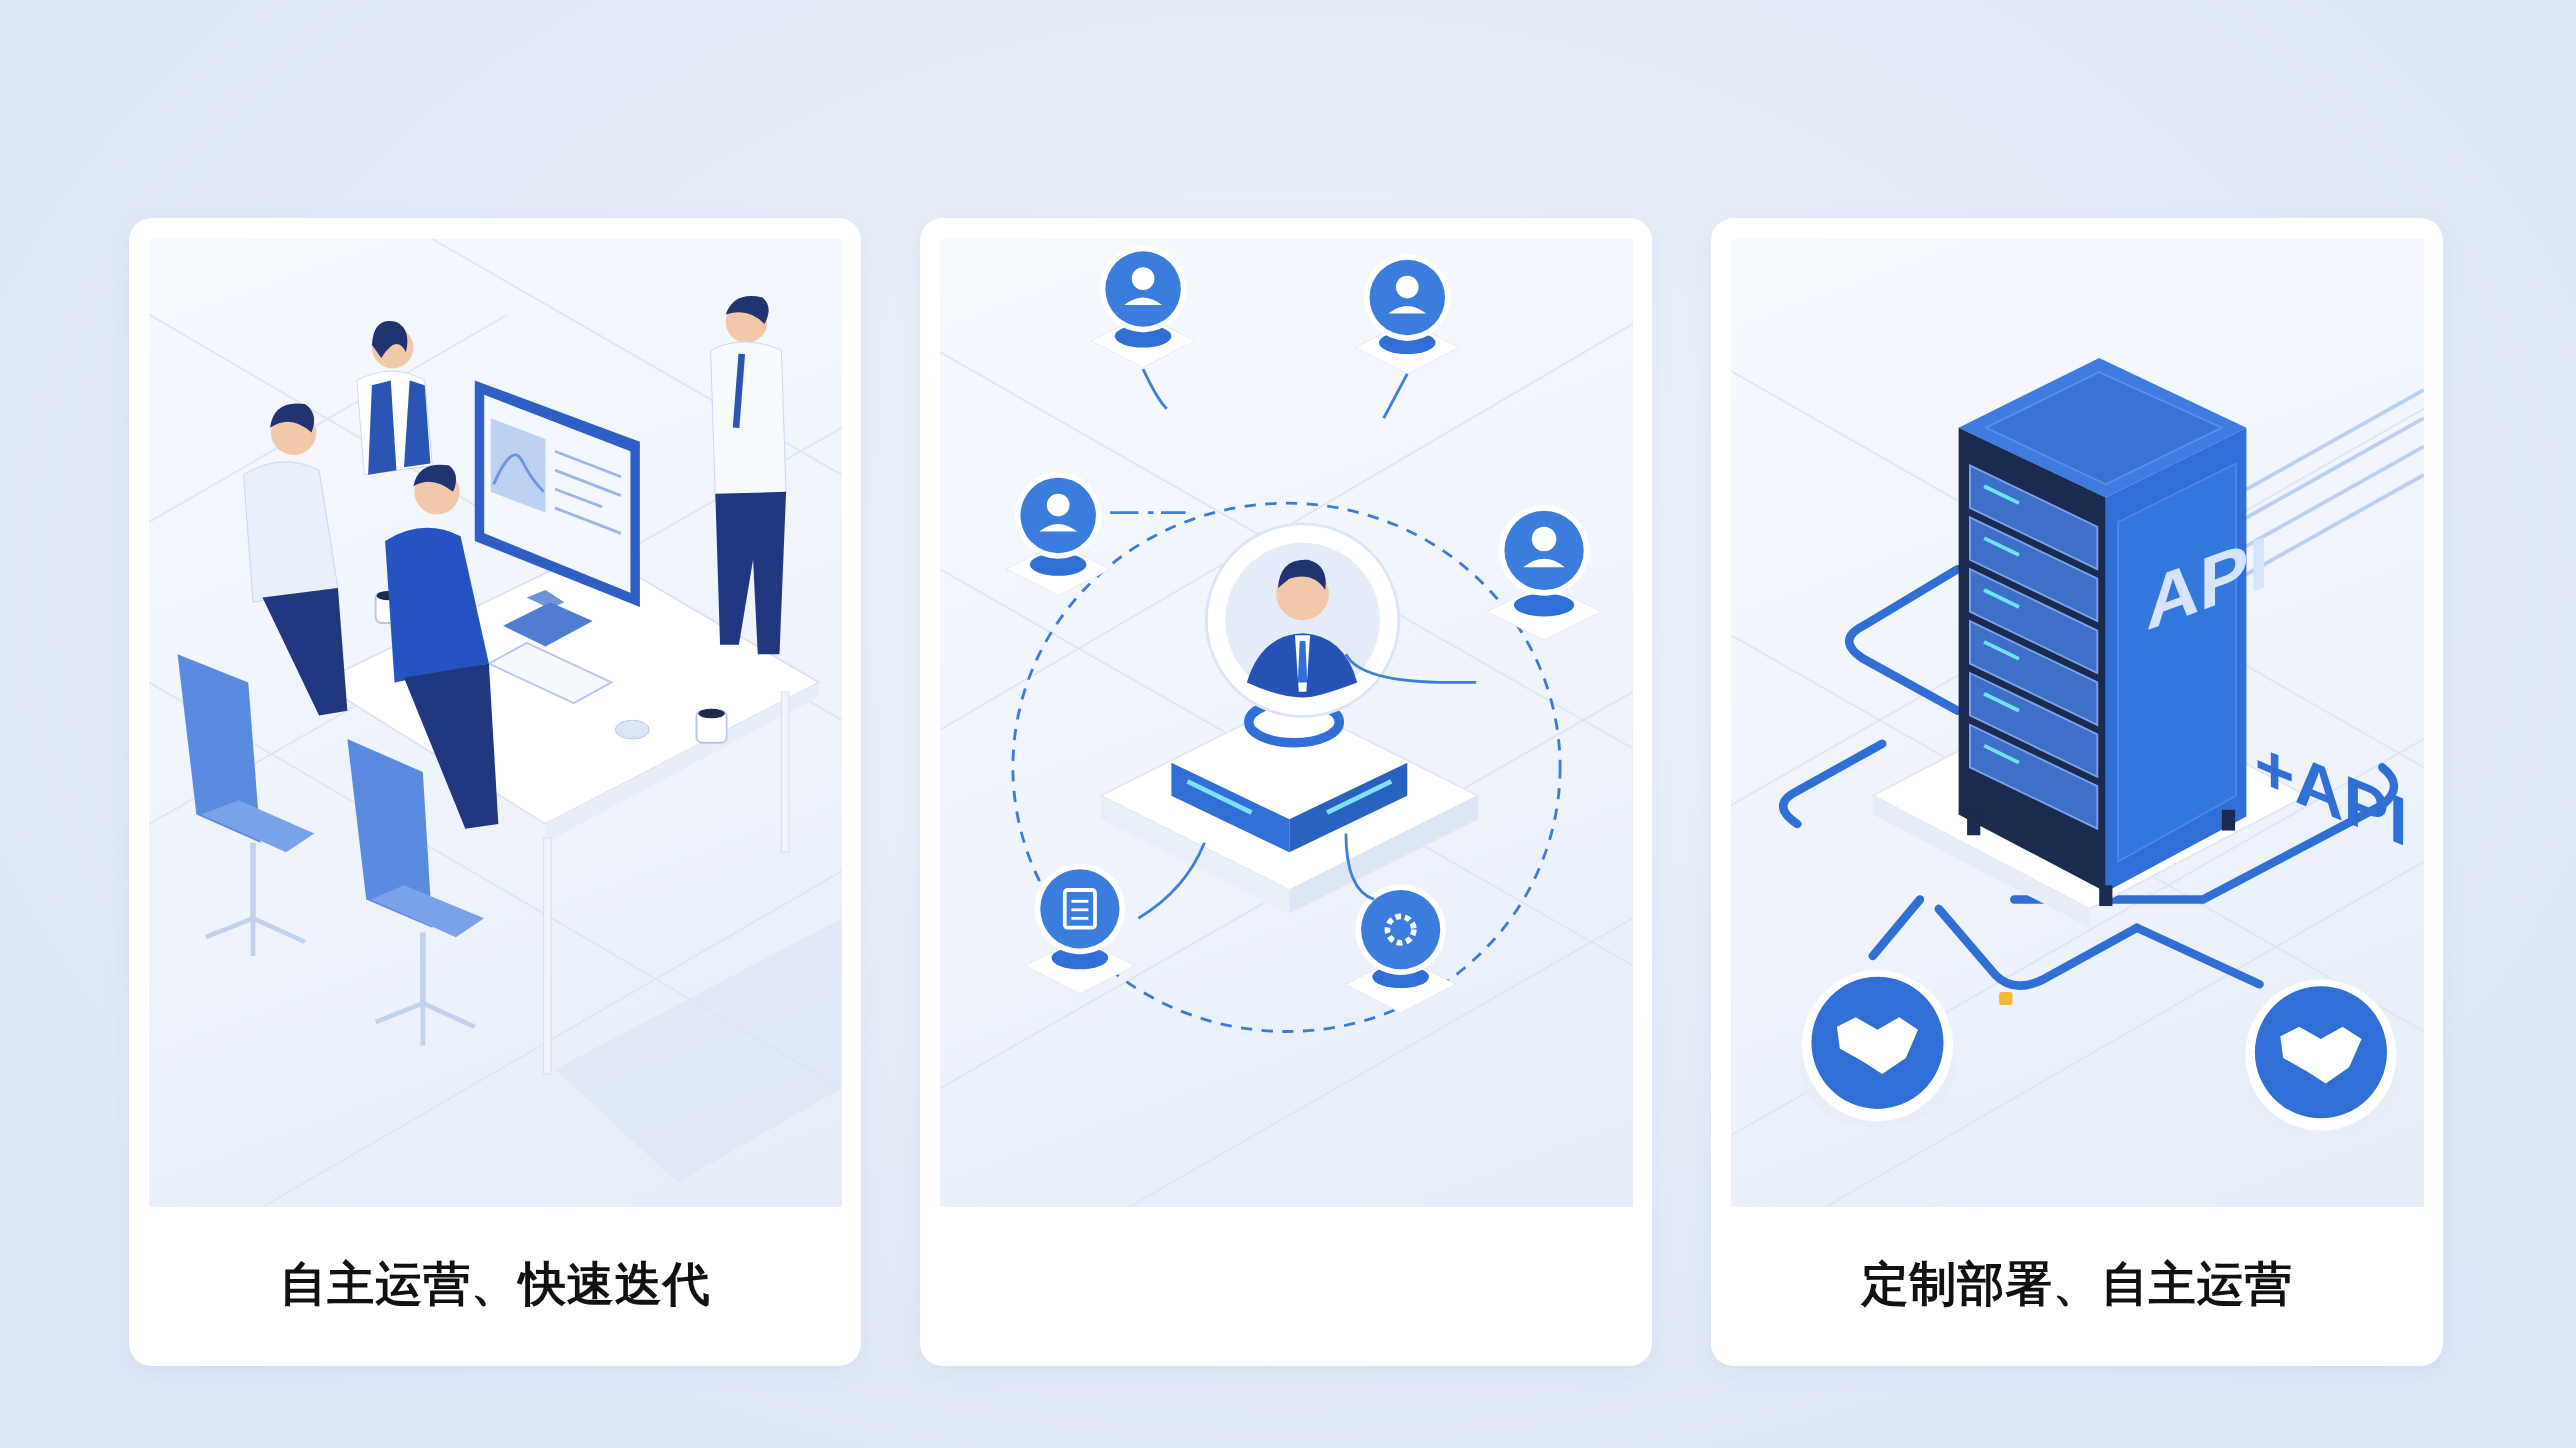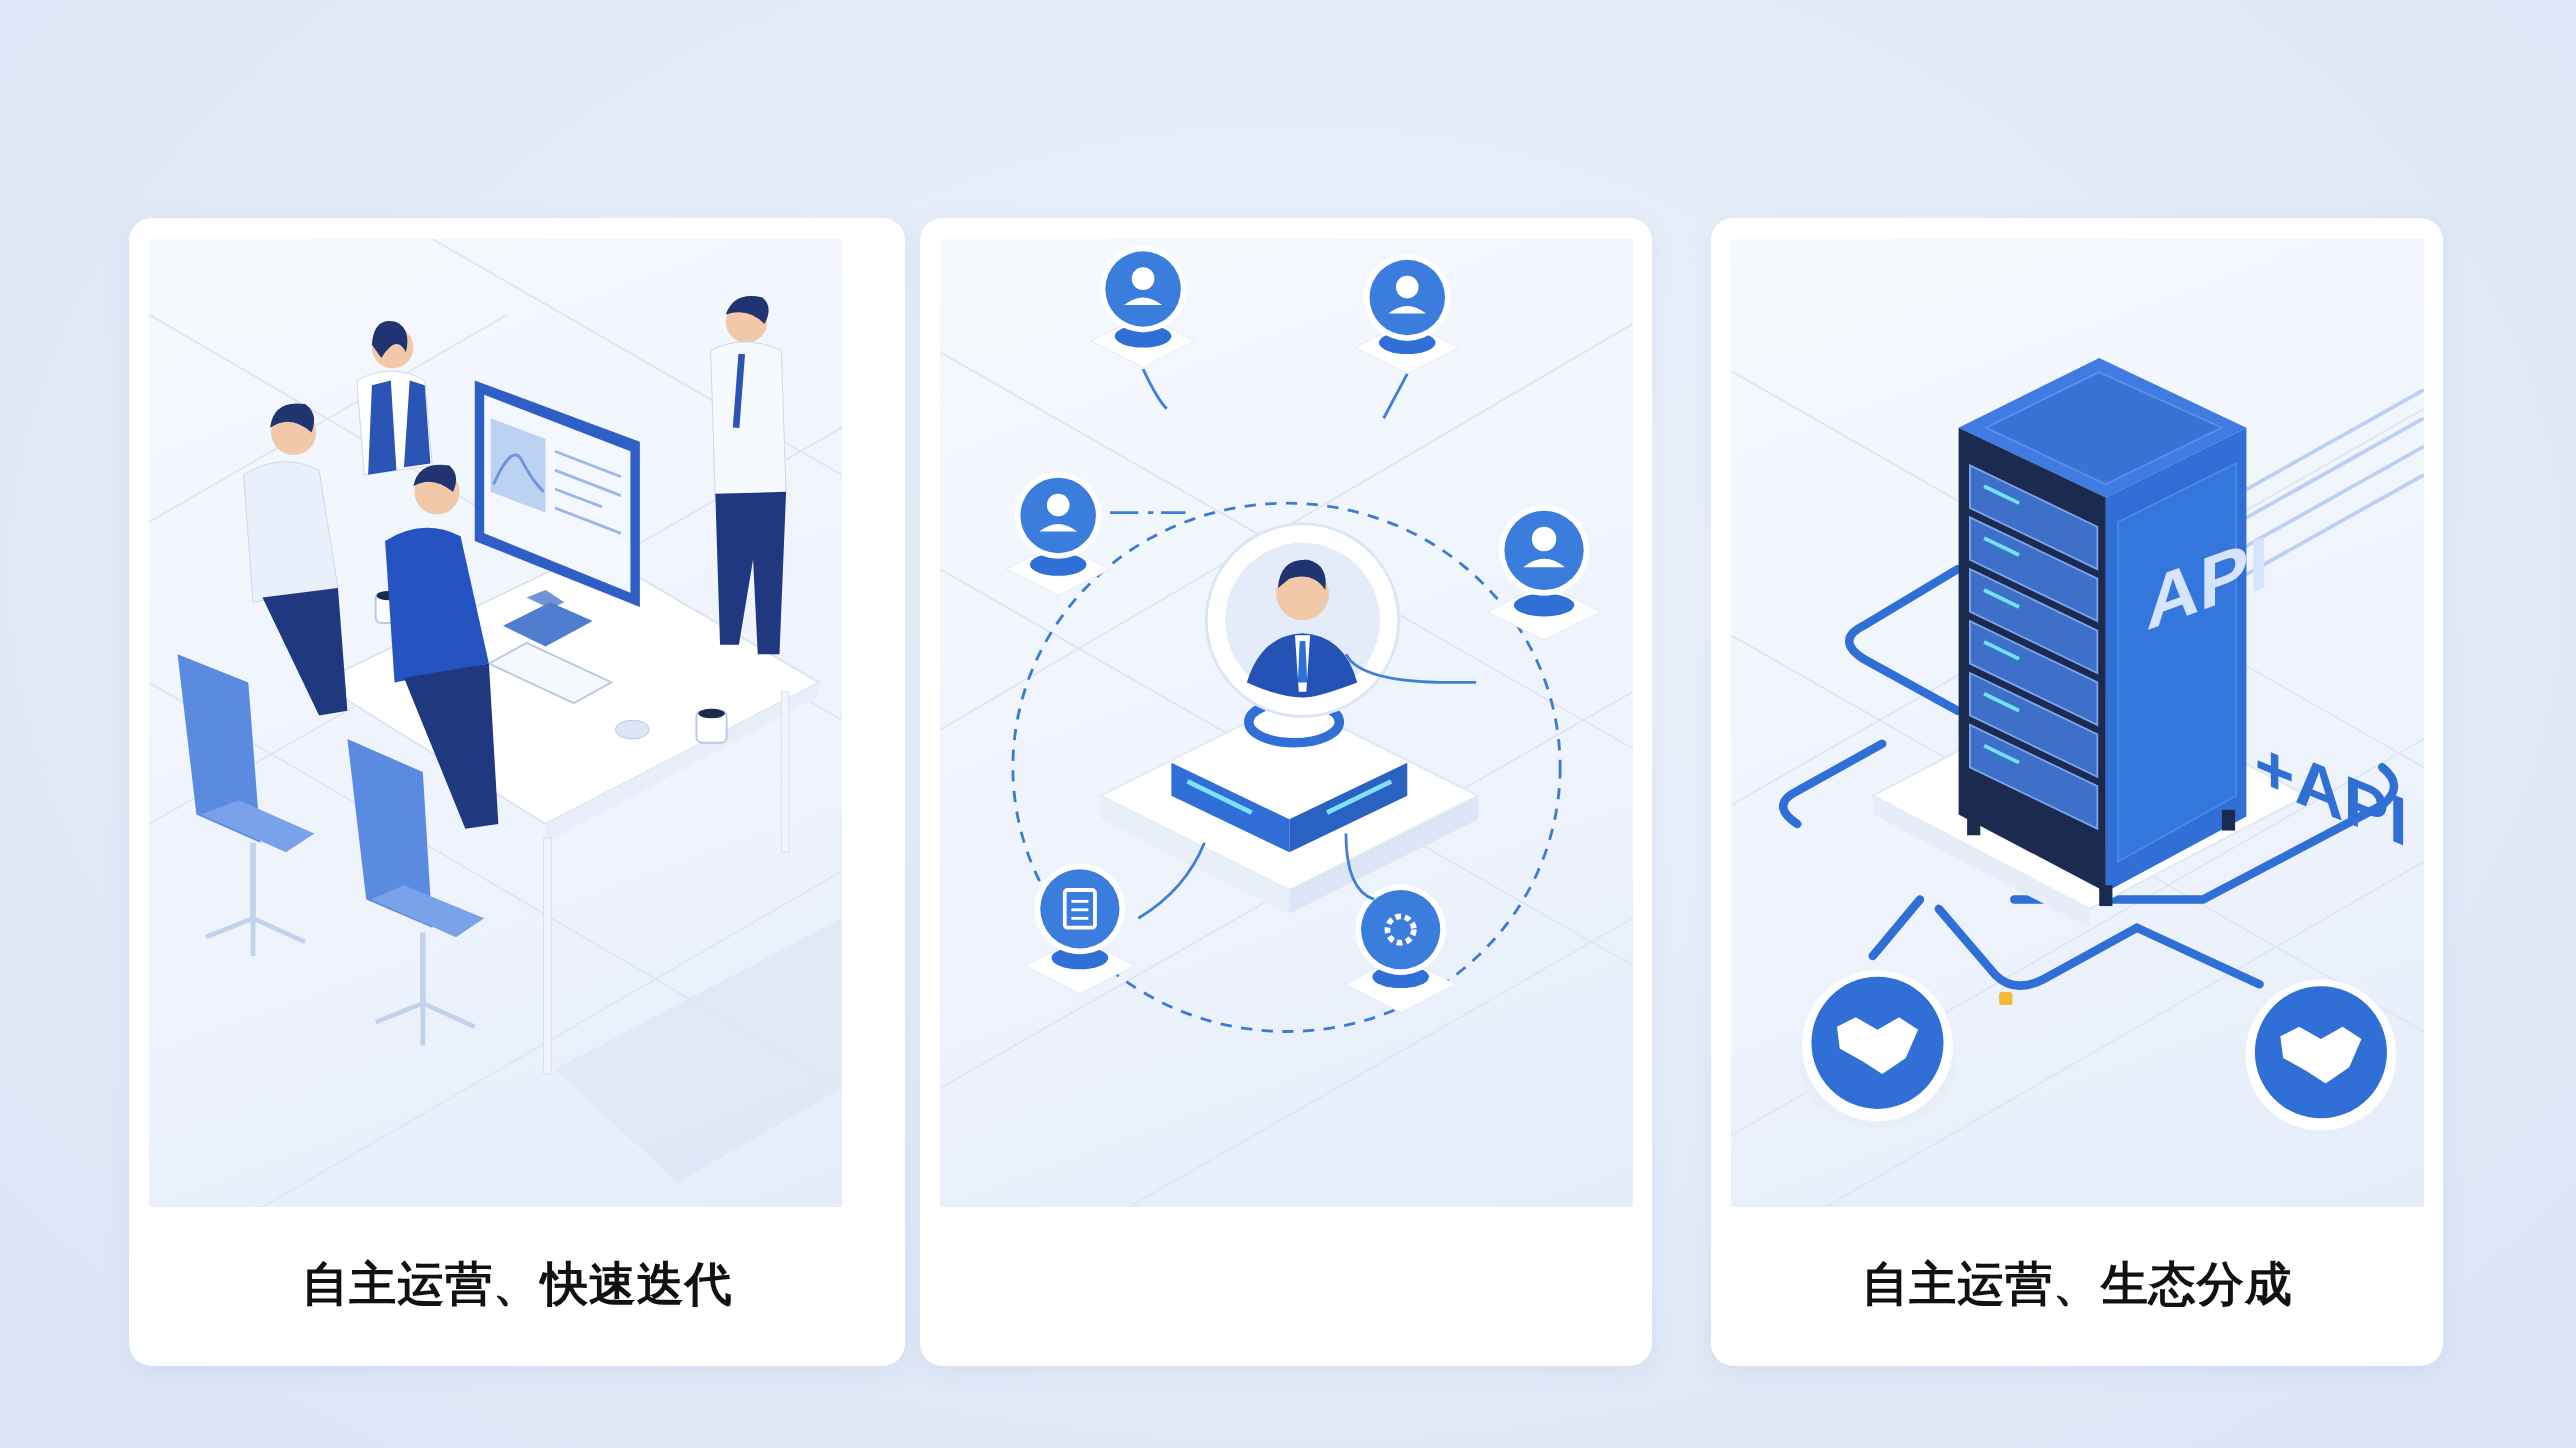--- a/index.html
+++ b/index.html
@@ -21,21 +21,21 @@
   .card-image svg { position:absolute; left:0; top:0; width:693px; height:968px; }
   .caption {
     position:absolute; left:0; right:0; top:1029px; height:75px;
     display:flex; align-items:center; justify-content:center;
     font-size:47px; font-weight:bold; color:#111111; letter-spacing:0.9px;
   }
 </style>
 </head>
 <body>
 
-<div class="card" style="left:129px;padding-left:44px;">
+<div class="card" style="left:129px;">
   <div class="card-image">
     <svg viewBox="0 0 734 1026">
       <g stroke="#dfe6f2" stroke-width="2" fill="none">
         <line x1="0" y1="300" x2="380" y2="80"></line>
           <line x1="0" y1="620" x2="734" y2="200"></line>
         <line x1="120" y1="1026" x2="734" y2="670"></line>
           <line x1="0" y1="80" x2="734" y2="510"></line>
         <line x1="0" y1="470" x2="734" y2="900"></line>
           <line x1="300" y1="0" x2="734" y2="250"></line>
       </g>
@@ -262,15 +262,15 @@
         <path d="M112,835 L132,825 L155,838 L178,825 L198,838 L185,868 L160,885 L140,872 L115,858 Z" fill="#ffffff"></path>
       </g>
       <g>
         <ellipse cx="625" cy="890" rx="82" ry="62" fill="#e8eef9"></ellipse>
         <circle cx="625" cy="865" r="80" fill="#ffffff"></circle>
         <circle cx="625" cy="862" r="70" fill="#2f6fd6"></circle>
         <path d="M582,845 L602,835 L625,848 L648,835 L668,848 L655,878 L630,895 L610,882 L585,868 Z" fill="#ffffff"></path>
       </g>
     </svg>
   </div>
-  <div class="caption">自主运营、生态分成</div>
+  <div class="caption">定制部署、自主运营</div>
 </div>
 
 
 </body></html>

